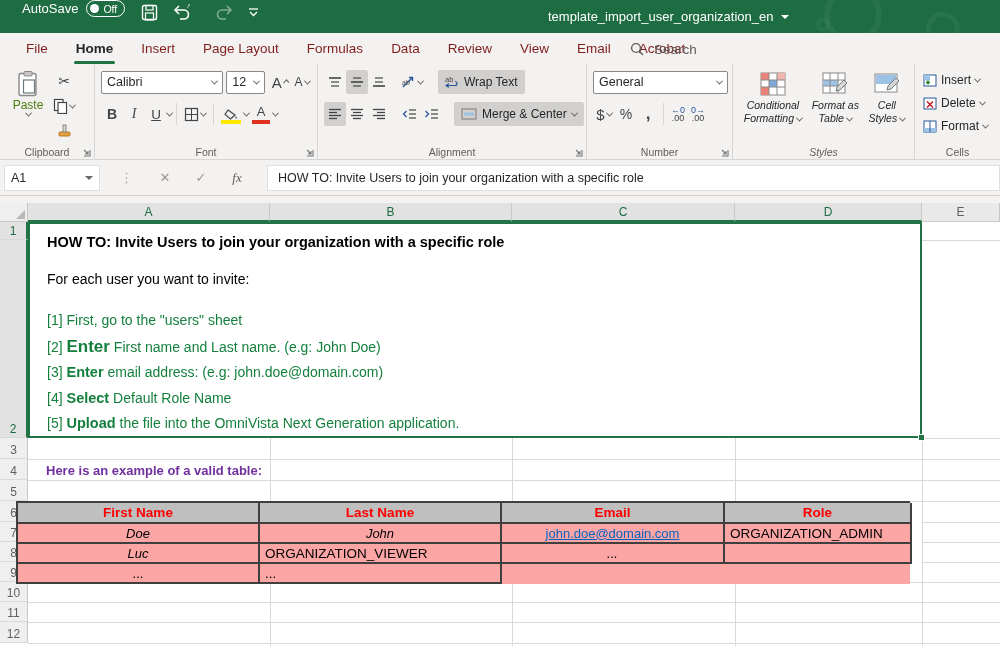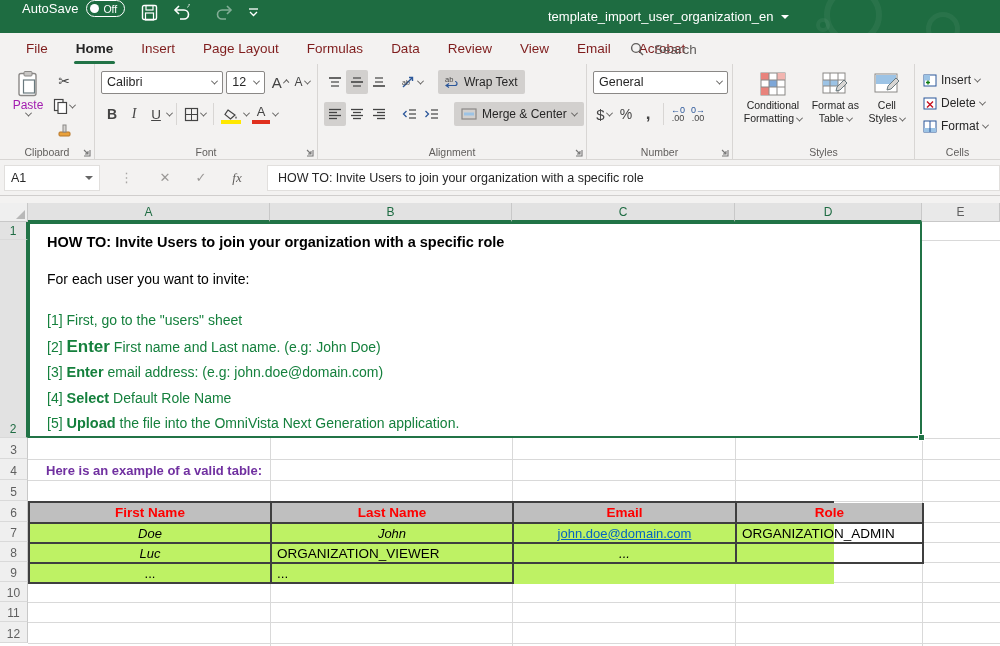--- a/index.html
+++ b/index.html
@@ -53,21 +53,21 @@
   .chev { display:inline-block; width:5px; height:5px; border-right:1.4px solid #5f5d5b;
     border-bottom:1.4px solid #5f5d5b; transform:rotate(45deg) translate(-1px,-1px); }
   .vsep { width:1px; height:22px; background:#d8d6d4; margin:0 4px; }
   .combo { display:flex; align-items:center; justify-content:space-between; background:#fff;
     border:1px solid #8a8886; border-radius:2px; height:23px; padding:0 5px; font-size:12.5px;
     color:#262626; cursor:pointer; }
 
   
   .g-clipboard { width:95px; display:flex; }
   .paste-big { display:flex; flex-direction:column; align-items:center; width:44px; height:72px;
-    margin-top:2px; border-radius:2px; cursor:pointer; font-size:12px; color:#a21caf; }
+    margin-top:2px; border-radius:2px; cursor:pointer; font-size:12px; color:#4d7c0f; }
   .clip-col { display:flex; flex-direction:column; gap:3px; margin-top:2px; }
 
   
   .g-font { width:223px; }
   .bold-b { font-weight:bold; font-size:14px; }
   .ital-i { font-style:italic; font-family:"Liberation Serif", serif; font-size:14px; }
   .und-u { text-decoration:underline; font-size:13.5px; }
   .color-bar { position:absolute; left:3px; bottom:2px; height:4px; right:3px; }
   .stackbtn { position:relative; }
 
@@ -77,21 +77,21 @@
     border-radius:2px; font-size:12px; color:#262626; cursor:pointer; white-space:nowrap; }
   .txtbtn.sel { background:#d2d0ce; }
 
   
   .g-number { width:146px; }
   .decbtn { font-size:9px; color:#444; display:flex; flex-direction:column; align-items:center;
     line-height:8px; cursor:pointer; padding:2px 3px; }
   .decbtn .arr { color:#2b579a; }
 
   
-  .g-styles { width:182px; display:flex; justify-content:space-around; }
+  .g-styles { width:182px; display:flex; justify-content:space-around;font-style:italic; }
   .bigbtn { display:flex; flex-direction:column; align-items:center; padding-top:4px;
     cursor:pointer; color:#262626; font-size:10.5px; line-height:13px; text-align:center; }
   .bigbtn .lbl { margin-top:3px; display:flex; flex-direction:column; align-items:center; }
   .bigbtn .chev { margin-top:2px; }
 
   
   .g-cells { width:85px; border-right:none; display:flex; flex-direction:column; gap:3px; padding-top:6px; }
   .cellbtn { display:flex; align-items:center; gap:4px; height:20px; font-size:12px;
     color:#262626; cursor:pointer; padding-left:2px; }
 
@@ -135,23 +135,23 @@
   .ins-title { font-size:14.5px; font-weight:bold; color:#000; margin-bottom:21px; }
   .ins-intro { font-size:14px; color:#000; margin-bottom:21px; }
   .step { font-size:14px; color:#15803d; line-height:25.5px; white-space:nowrap; }
   .step b { font-size:14.5px; }
   .step b.big { font-size:17px; }
 
   .caption { position:absolute; left:46px; top:257px; height:21px; display:flex; align-items:center;
     font-size:13px; font-weight:bold; color:#7030a0; cursor:cell; white-space:nowrap; }
 
   
-  .ex-table { position:absolute; left:28px; top:298px; width:806px; display:grid;
+  .ex-table { position:absolute; left:16px; top:298px; width:894px; display:grid;
     grid-template-columns:242px 242px 223px 187px; border-top:2px solid #3f3f3f;
-    border-left:2px solid #3f3f3f; background:#bef264; }
+    border-left:2px solid #3f3f3f; background:#fca5a5; }
   .ex-cell { border-right:2px solid #3f3f3f; border-bottom:2px solid #3f3f3f; height:20px;
     display:flex; align-items:center; justify-content:center; font-size:13px; color:#000;
     cursor:cell; overflow:hidden; white-space:nowrap; }
   .ex-cell.hdr { background:#bfbfbf; color:#fe0000; font-weight:bold; height:21px; font-size:13.5px; }
   .ex-cell.name { font-style:italic; }
   .ex-cell.role { justify-content:flex-start; padding-left:5px; font-size:13.5px; }
   .ex-cell .link { color:#0563c1; text-decoration:underline; cursor:pointer; }
 
   svg { display:block; }
 </style>

